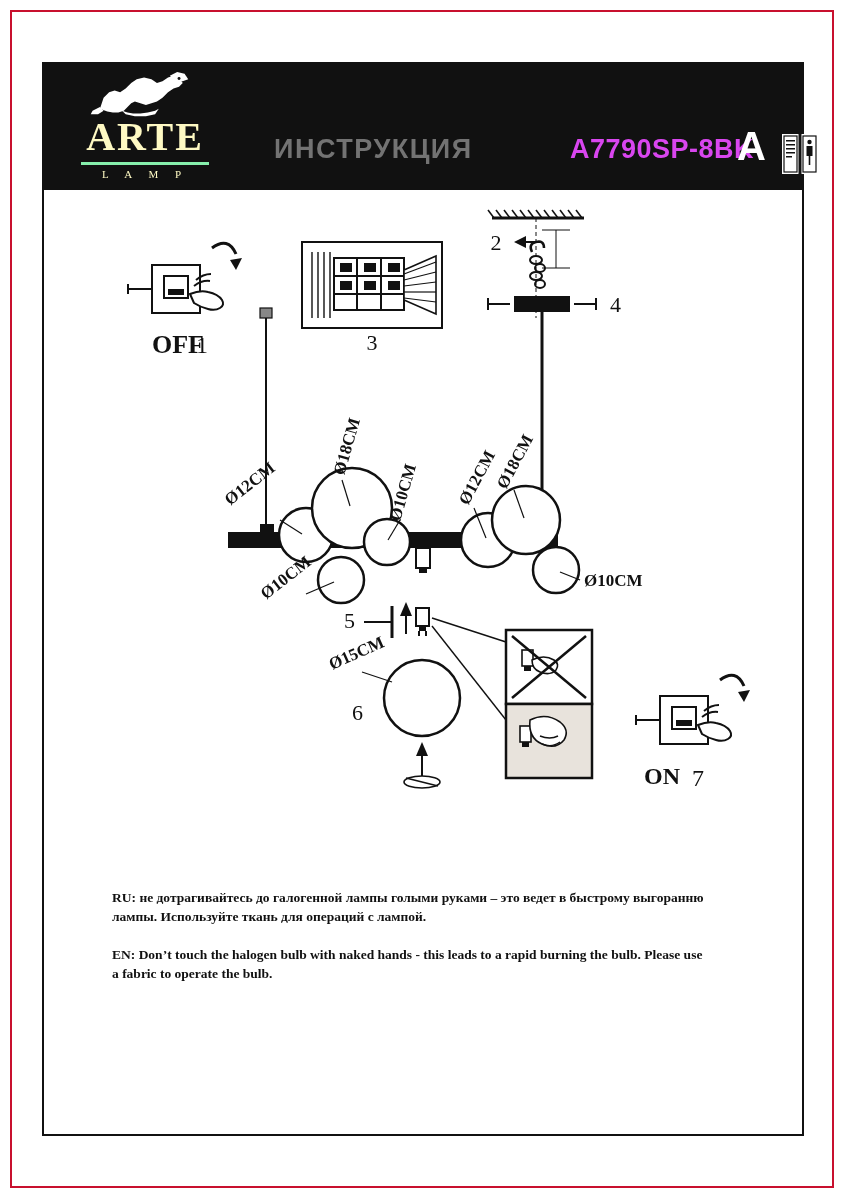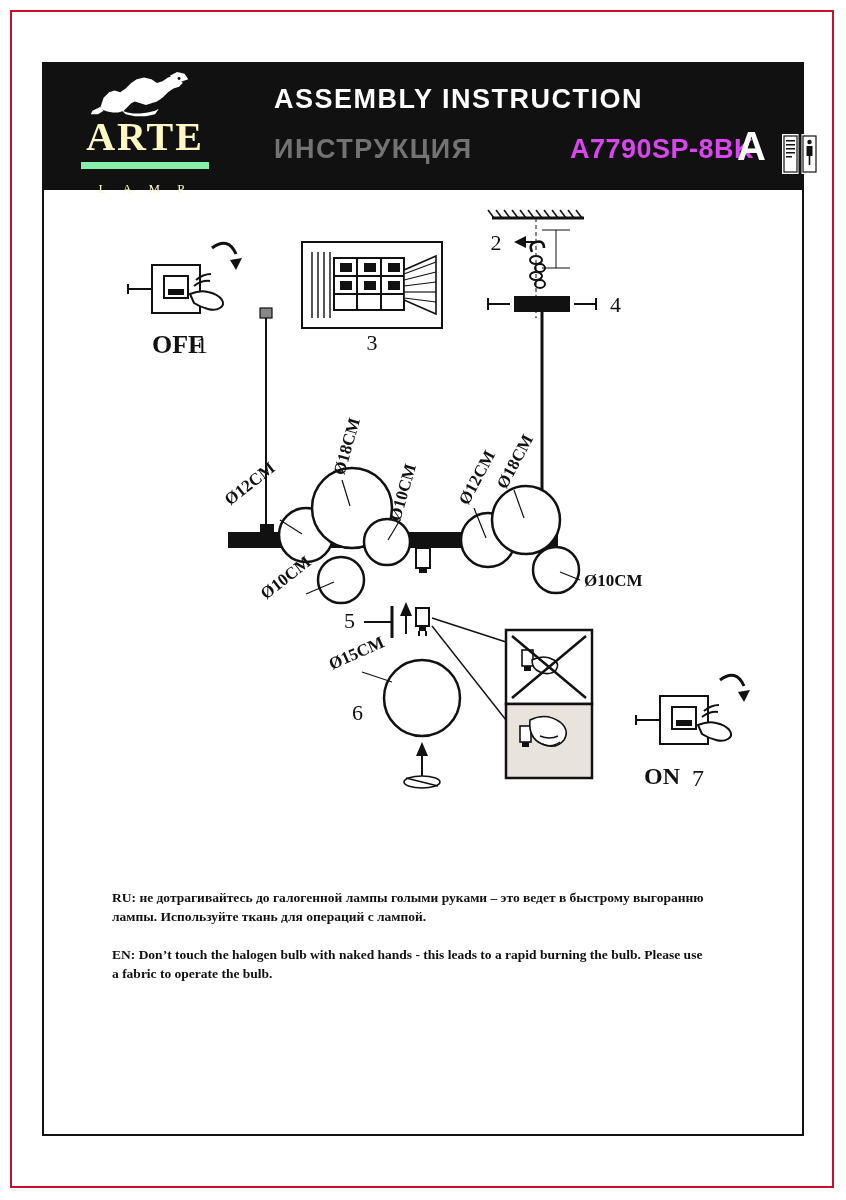--- a/index.html
+++ b/index.html
@@ -65,25 +65,25 @@
   .brand .arte {
     font-family: "Liberation Serif", serif;
     font-size: 40px;
     font-weight: bold;
     letter-spacing: 2px;
     line-height: 34px;
     margin-top: 2px;
   }
   .brand .lampword {
     font-family: "Liberation Serif", serif;
-    font-size: 13px;
+    font-size: 11px;
     letter-spacing: 7px;
     margin-top: 8px;
-    border-top: 7px solid #86efac;
-    padding-top: 12px;
+    border-top: 3px solid #86efac;
+    padding-top: 3px;
     width: 128px;
     margin-left: auto;
     margin-right: auto;
   }
   .title-en {
     position: absolute;
     left: 232px; top: 22px;
     font-family: "Liberation Sans", sans-serif;
     font-size: 27px;
     font-weight: bold;
@@ -165,21 +165,20 @@
           <path d="M112 4 L120 0 L128 2 L132 8 L126 10 L118 10 Z"></path>
           <circle cx="122" cy="7" r="1.6" fill="#111111"></circle>
           <path d="M60 42 L66 44 L72 45 L80 45 L88 44 L96 42 L100 40 L96 46 L86 48 L74 48 L64 46 Z"></path>
           <path d="M28 42 L36 38 L40 42 L34 46 L26 46 Z"></path>
         </g>
       </svg>
       <div class="arte">ARTE</div>
       <div class="lampword">L A M P</div>
     </div>
 
-    <div class="title-en">ASSEMBLY  INSTRUCTION</div>
     <div class="title-ru">ИНСТРУКЦИЯ</div>
     <div class="model">A7790SP-8BK</div>
     <div class="section-letter">A</div>
 
     <svg class="manual-icon" viewBox="0 0 40 48">
       <rect x="2" y="4" width="36" height="40" fill="#ffffff"></rect>
       <rect x="18.5" y="4" width="3" height="40" fill="#111111"></rect>
       <rect x="4" y="6" width="13" height="36" fill="#ffffff" stroke="#111111" stroke-width="1.2"></rect>
       <rect x="23" y="6" width="13" height="36" fill="#ffffff" stroke="#111111" stroke-width="1.2"></rect>
       <g fill="#111111">

